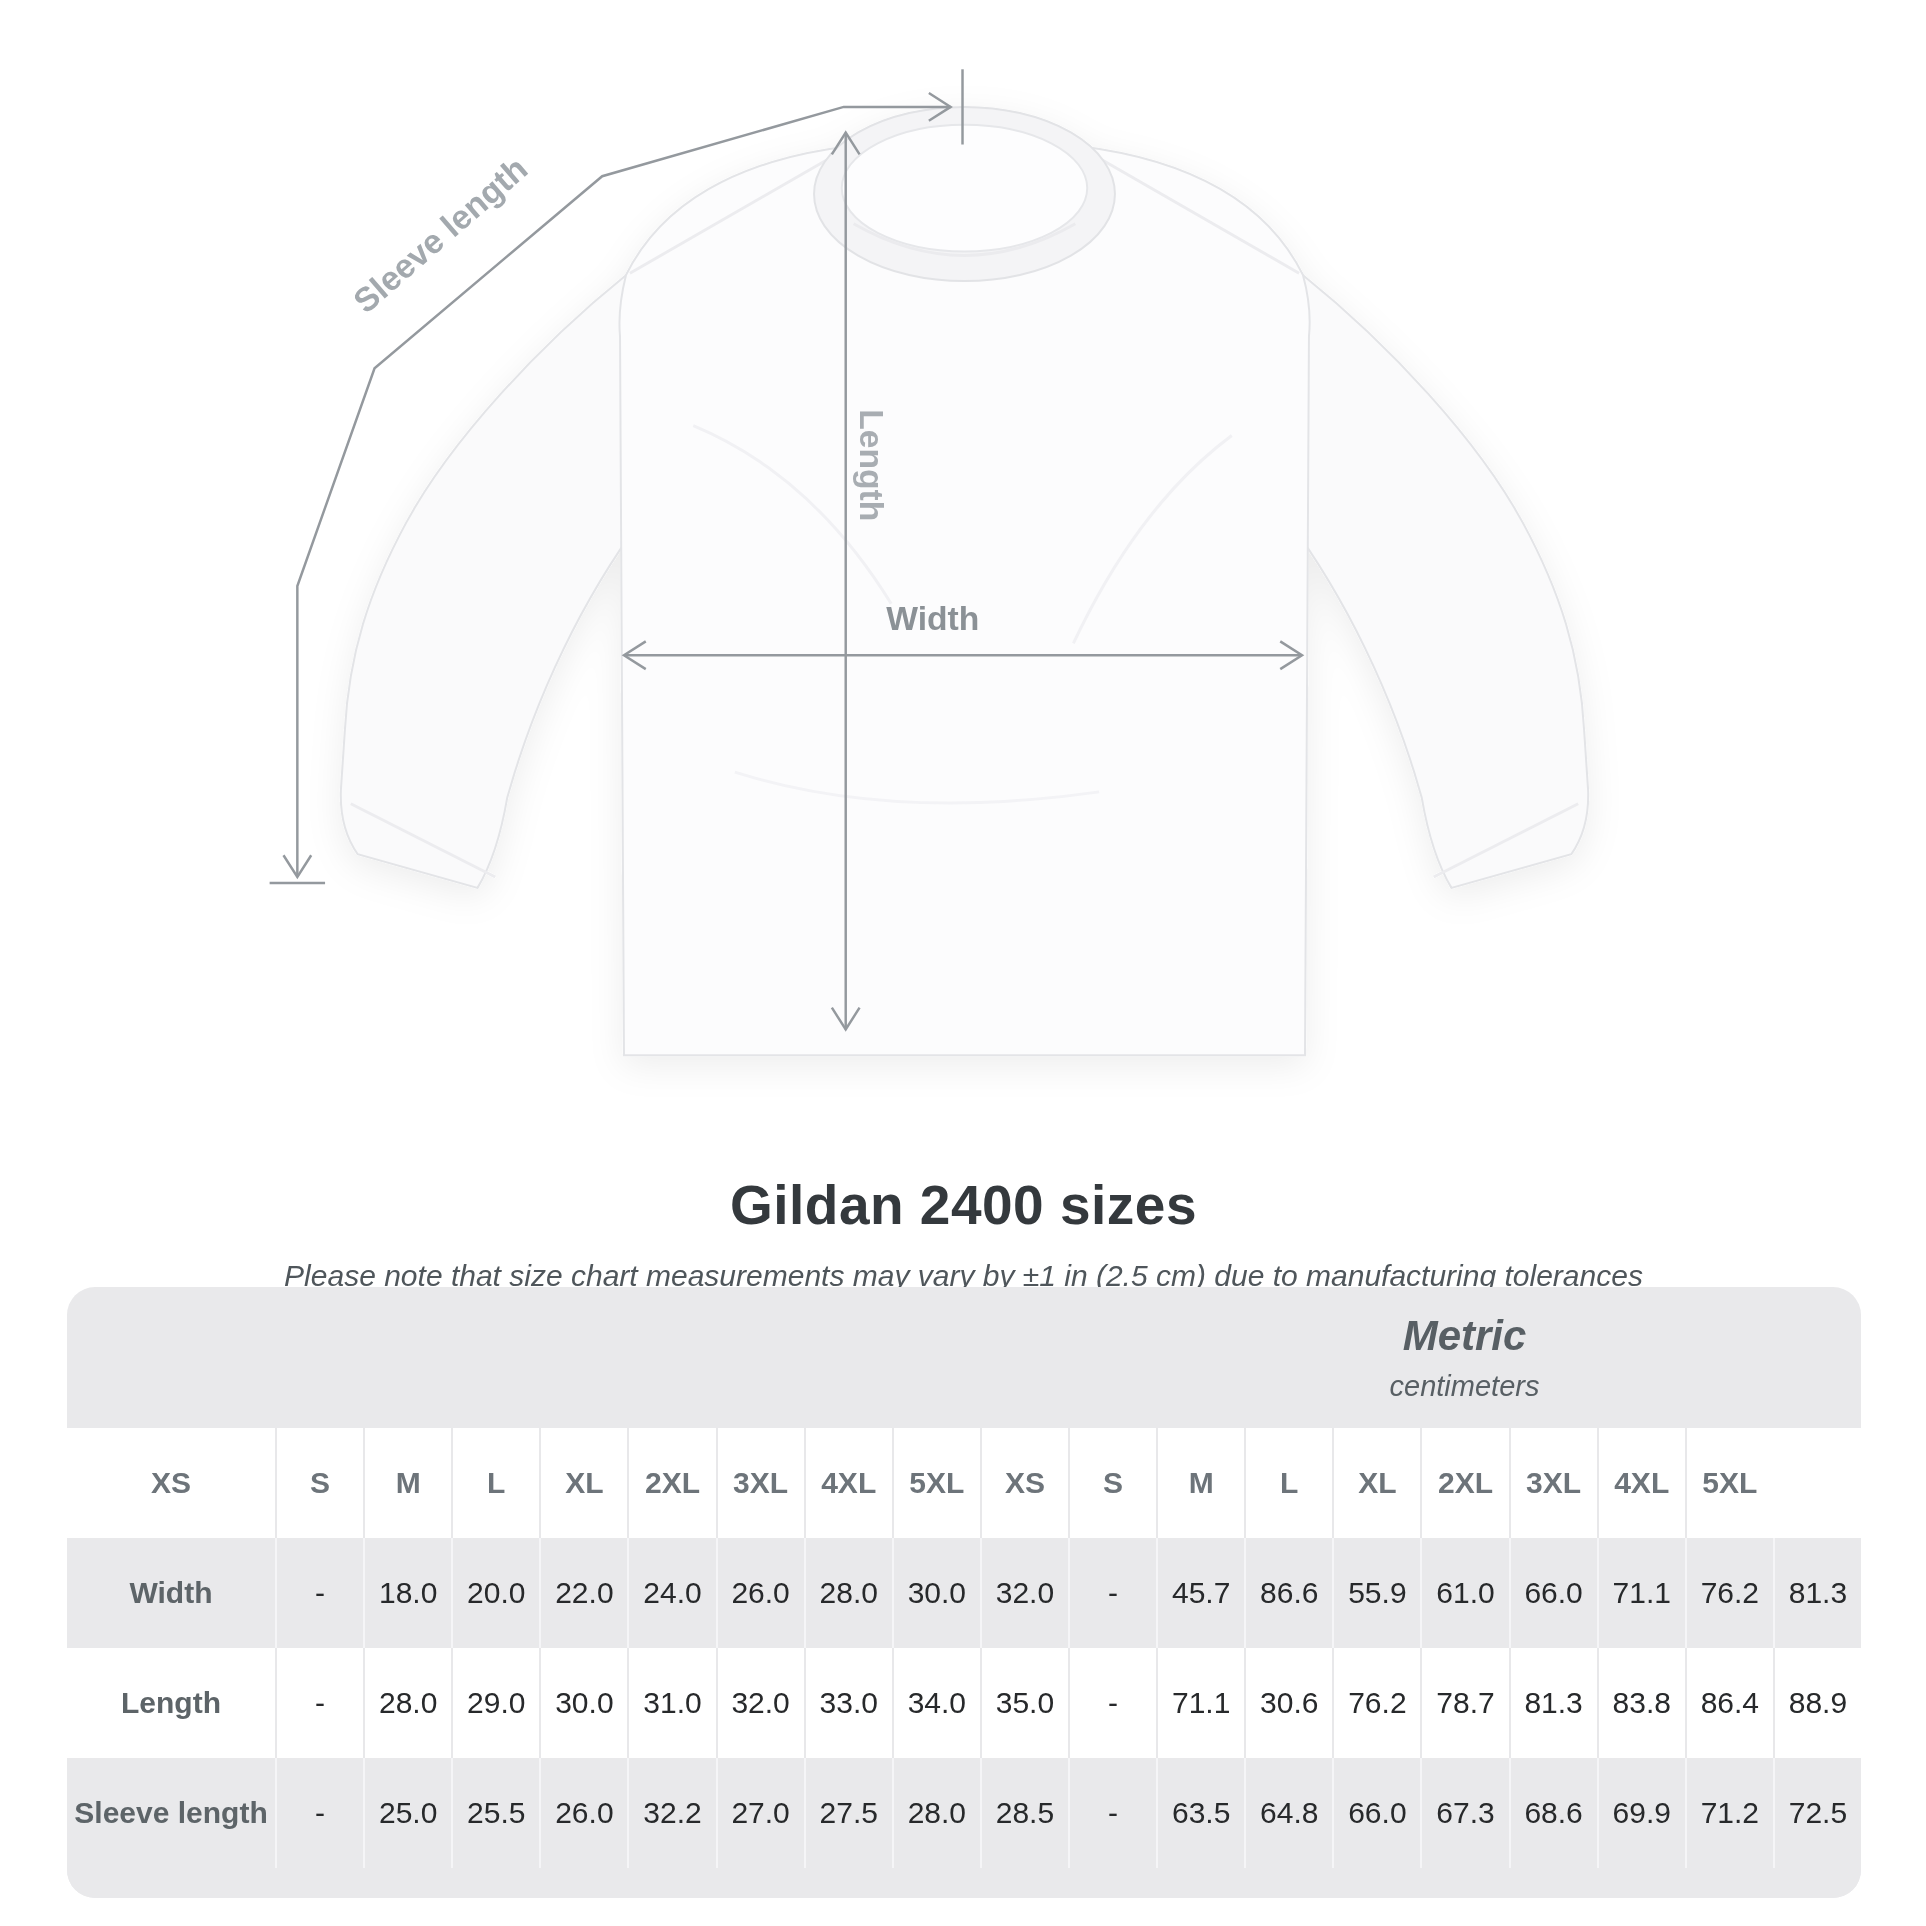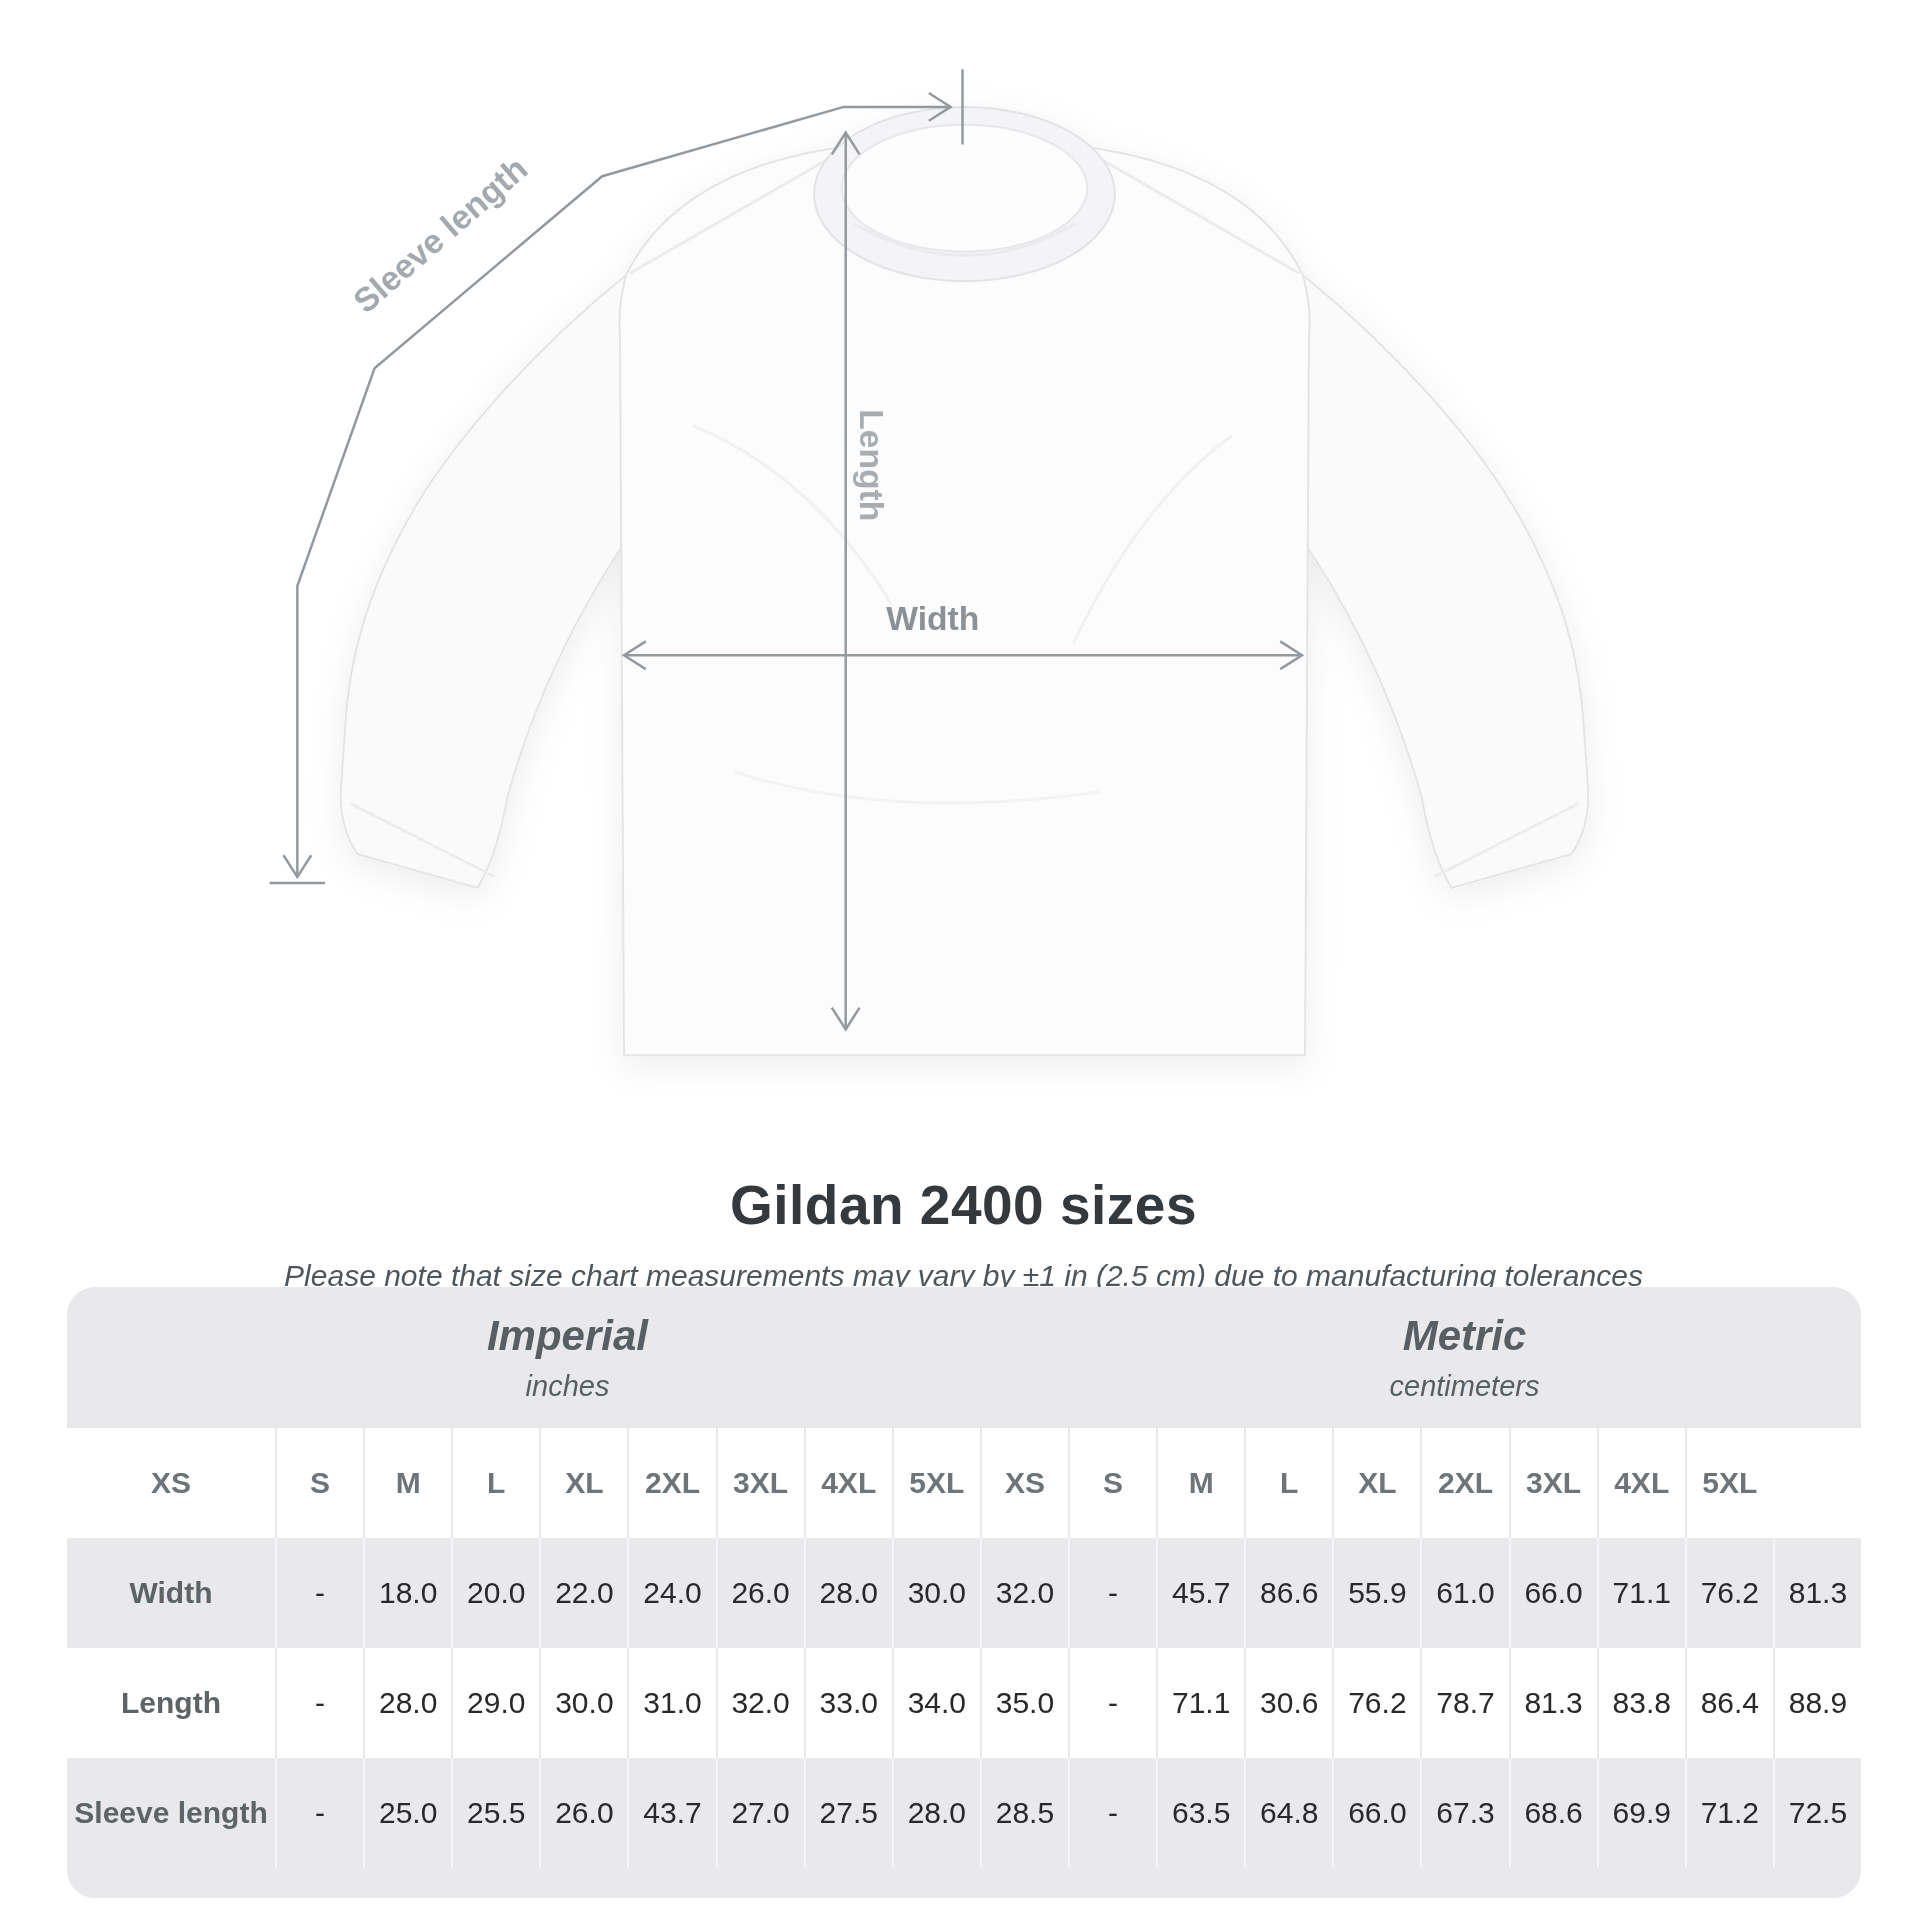--- a/index.html
+++ b/index.html
@@ -96,24 +96,20 @@
     </svg>
   </div>
 
   <div id="title-block">
     <div id="page-title">Gildan 2400 sizes</div>
     <div id="page-subtitle">Please note that size chart measurements may vary by ±1 in (2.5 cm) due to manufacturing tolerances</div>
   </div>
 
   <div id="size-table">
     <div class="band">
-      <div class="band-group imperial">
-        <div class="band-name">Imperial</div>
-        <div class="band-unit">inches</div>
-      </div>
       <div class="band-group metric">
         <div class="band-name">Metric</div>
         <div class="band-unit">centimeters</div>
       </div>
     </div>
     <div id="table-rows">
         <div class="trow white">
           <div class="tcell hdr">XS</div>
           <div class="tcell hdr">S</div>
           <div class="tcell hdr">M</div>
@@ -174,21 +170,21 @@
           <div class="tcell">83.8</div>
           <div class="tcell">86.4</div>
           <div class="tcell">88.9</div>
         </div>
         <div class="trow gray">
           <div class="tcell rowlabel">Sleeve length</div>
           <div class="tcell">-</div>
           <div class="tcell">25.0</div>
           <div class="tcell">25.5</div>
           <div class="tcell">26.0</div>
-          <div class="tcell">43.7</div>
+          <div class="tcell">32.2</div>
           <div class="tcell">27.0</div>
           <div class="tcell">27.5</div>
           <div class="tcell">28.0</div>
           <div class="tcell">28.5</div>
           <div class="tcell">-</div>
           <div class="tcell">63.5</div>
           <div class="tcell">64.8</div>
           <div class="tcell">66.0</div>
           <div class="tcell">67.3</div>
           <div class="tcell">68.6</div>

